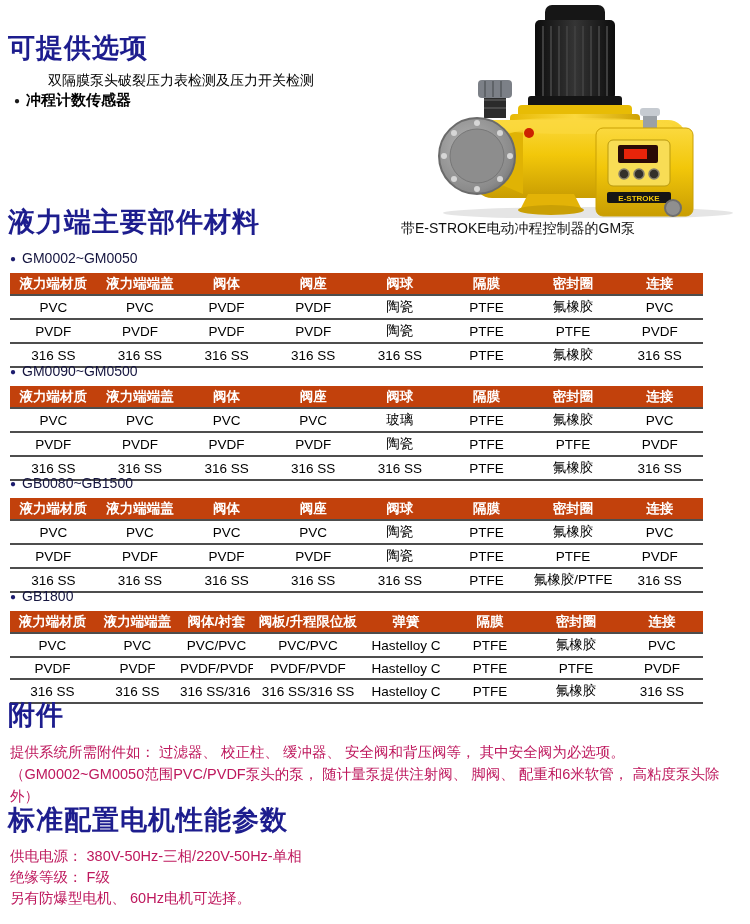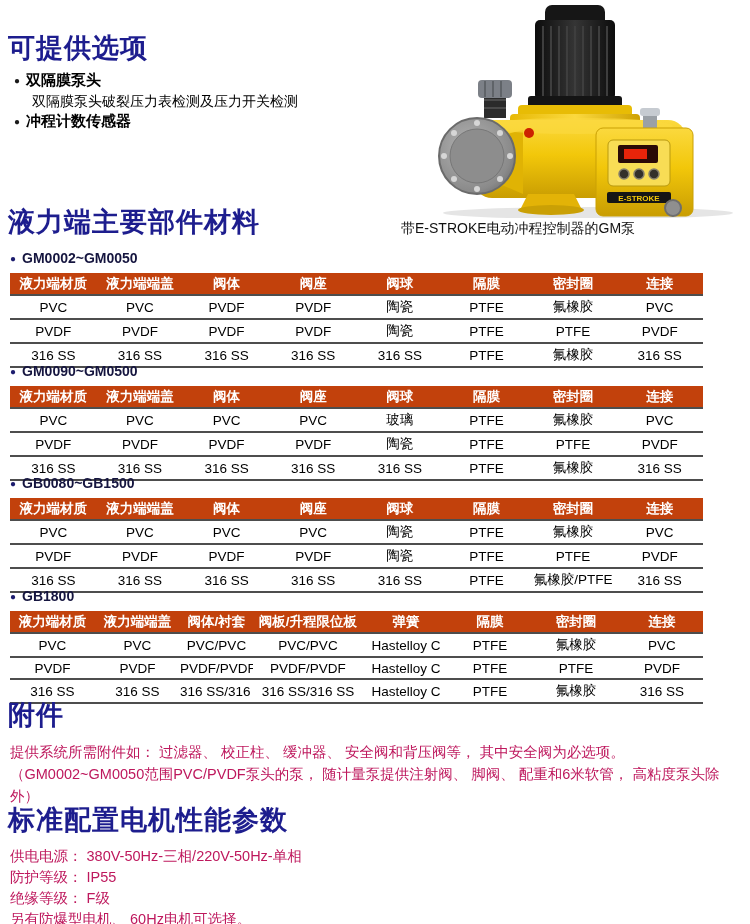--- a/index.html
+++ b/index.html
@@ -8,29 +8,29 @@
     font-family:"Liberation Sans","DejaVu Sans",sans-serif;color:#000;
   }
   .sec-title{
     position:absolute;left:8px;
     font-weight:bold;color:#1d1d8e;
     font-size:27px;letter-spacing:1px;white-space:nowrap;
   }
   
   #options-list{position:absolute;left:14px;top:70px;width:400px;}
   .opt-head{font-size:15px;font-weight:bold;line-height:20px;color:#000;}
-  .opt-detail{font-size:14px;line-height:20px;margin-left:18px;color:#000;}
+  .opt-detail{font-size:14px;line-height:20px;margin-left:34px;color:#000;}
   .dot-black{color:#1a1a1a;font-size:10px;margin-right:6px;vertical-align:1px;}
   .dot-navy{color:#1c1c6e;font-size:10px;margin-right:6px;vertical-align:1px;}
   
   #pump{position:absolute;left:428px;top:2px;width:322px;height:216px;}
   #pump-caption{position:absolute;left:401px;top:220px;font-size:14px;color:#111;white-space:nowrap;}
   
   .tbl-group{position:absolute;left:10px;width:693px;}
-  .tbl-label{font-size:14px;font-weight:bold;color:#15153f;line-height:16px;margin-bottom:6px;white-space:nowrap;}
+  .tbl-label{font-size:14px;font-weight:normal;color:#15153f;line-height:16px;margin-bottom:6px;white-space:nowrap;}
   table.mat{border-collapse:collapse;width:693px;table-layout:fixed;}
   table.mat th{
     background:#c2410c;color:#fff;font-size:13.5px;font-weight:bold;
     height:19px;padding:1px 0;text-align:center;border-bottom:2px solid #4d4d4d;
     overflow:hidden;white-space:nowrap;
   }
   table.mat td{
     text-align:center;font-size:13.5px;color:#000;height:16px;padding:2px 0;
     border-bottom:2px solid #4d4d4d;overflow:hidden;white-space:nowrap;
   }
@@ -39,21 +39,20 @@
   #accessories-text{top:741px;line-height:22px;width:730px;}
   #motor-text{top:846px;line-height:21px;width:700px;}
 </style>
 </head>
 <body>
 
 <div class="sec-title" style="top:30px">可提供选项</div>
 
 <div id="options-list">
   <div class="opt-item">
-    <div class="opt-head"><span class="dot-black">●</span><span>双隔膜泵头</span></div>
     <div class="opt-detail">双隔膜泵头破裂压力表检测及压力开关检测</div>
   </div>
   <div class="opt-item">
     <div class="opt-head"><span class="dot-black">●</span><span>冲程计数传感器</span></div>
   </div>
 </div>
 
 <svg id="pump" viewBox="0 0 322 216" xmlns="http://www.w3.org/2000/svg">
   <defs>
     <linearGradient id="yg" x1="0" y1="0" x2="0" y2="1">
@@ -370,16 +369,15 @@
 
 <div class="sec-title" style="top:697px">附件</div>
 <div class="body-lines" id="accessories-text">
   <div>提供系统所需附件如： 过滤器、 校正柱、 缓冲器、 安全阀和背压阀等， 其中安全阀为必选项。</div>
   <div>（GM0002~GM0050范围PVC/PVDF泵头的泵， 随计量泵提供注射阀、 脚阀、 配重和6米软管， 高粘度泵头除外）</div>
 </div>
 
 <div class="sec-title" style="top:802px">标准配置电机性能参数</div>
 <div class="body-lines" id="motor-text">
   <div>供电电源： 380V-50Hz-三相/220V-50Hz-单相</div>
-  <div>防护等级： IP55</div>
   <div>绝缘等级： F级</div>
   <div>另有防爆型电机、 60Hz电机可选择。</div>
 </div>
 
 </body></html>

